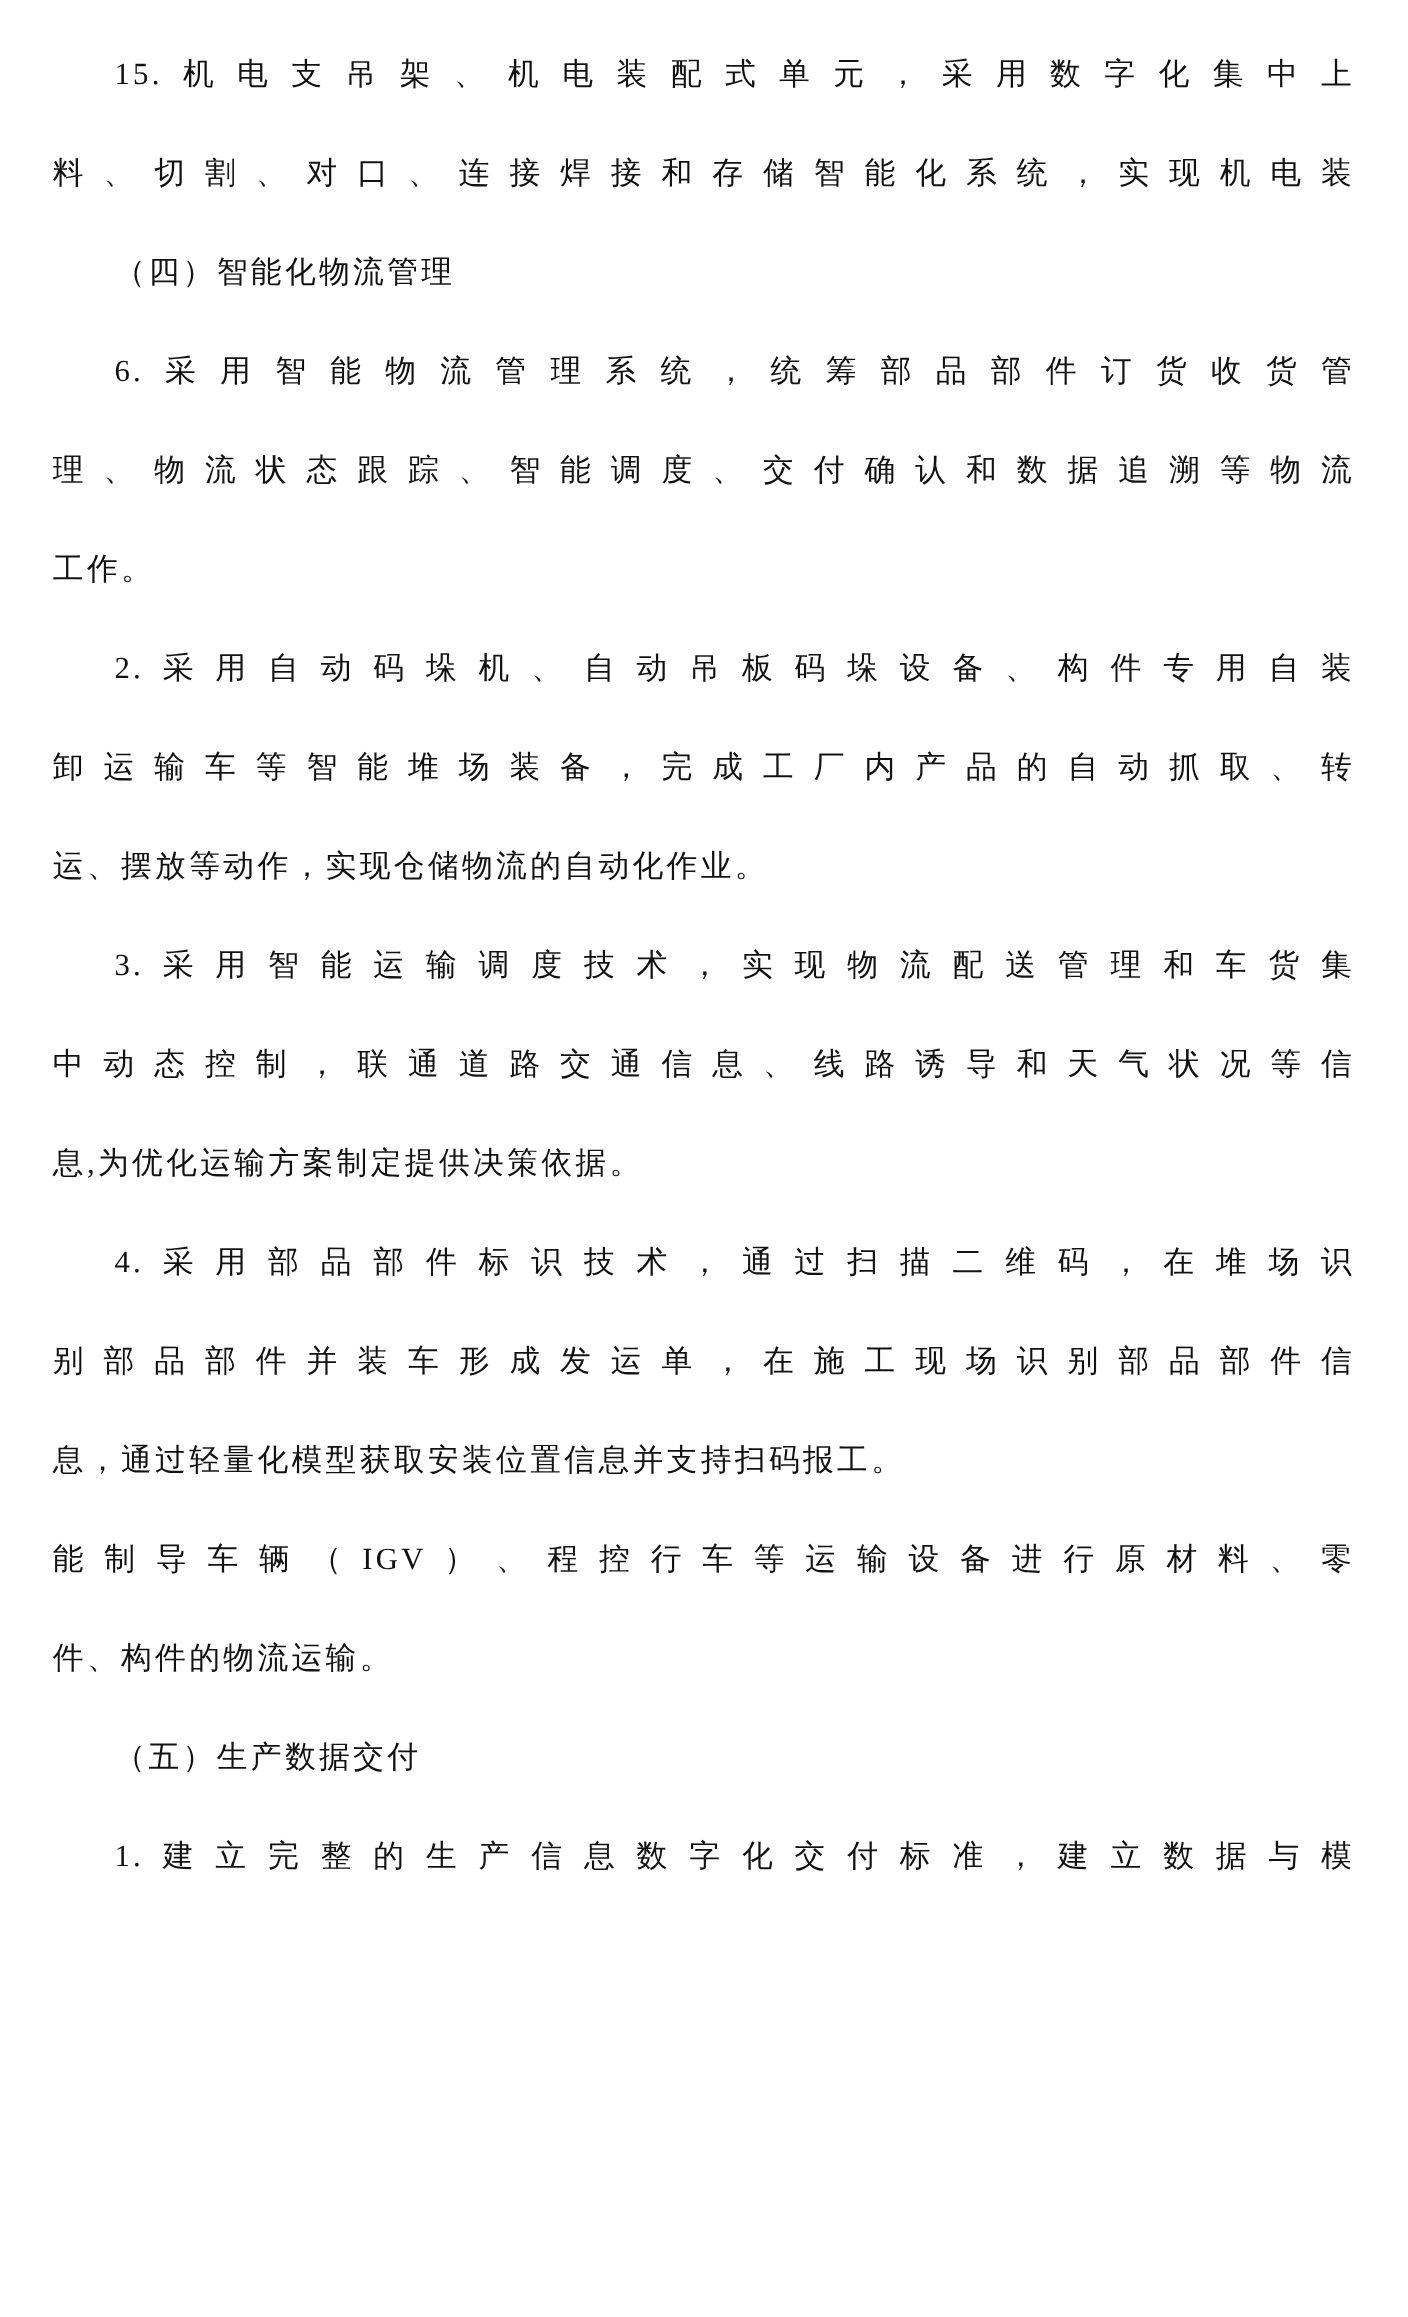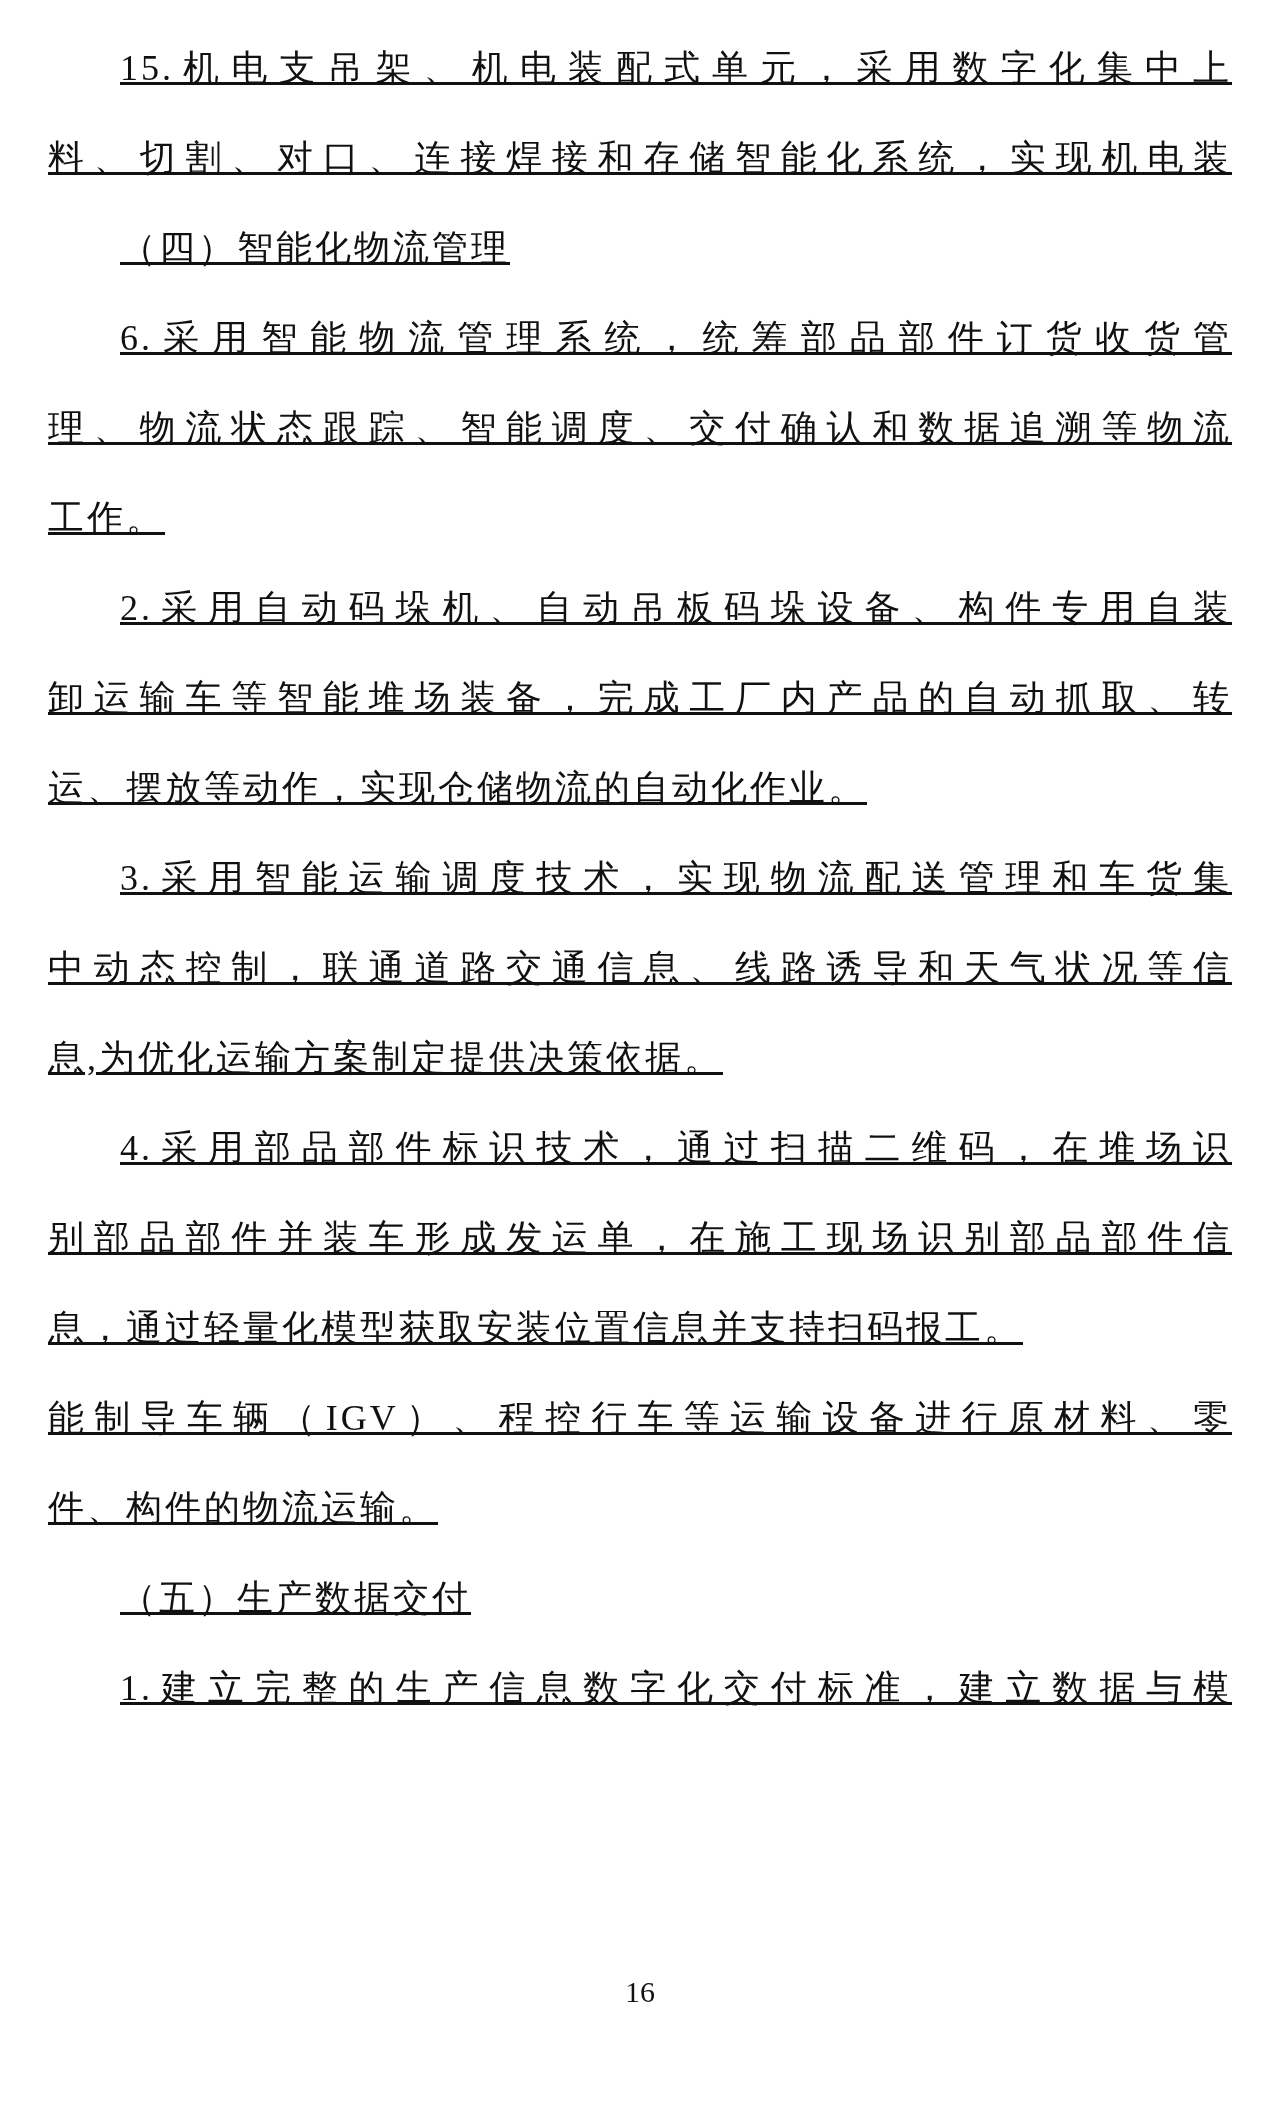--- a/index.html
+++ b/index.html
@@ -15,25 +15,24 @@
     color: #111111;
     font-family: "Liberation Serif", "DejaVu Serif", serif;
     overflow: hidden;
   }
   .content {
     padding: 23px 48px 0 48px;
   }
   .line {
     height: 90px;
     line-height: 90px;
-    font-size: 36px;
+    font-size: 28px;
     letter-spacing: 3px;
     white-space: pre;
     text-align: left;
-    text-decoration: underline;
   }
   .line.just {
     white-space: normal;
     text-align: justify;
     text-align-last: justify;
   }
   .line.indent {
     text-indent: 2em;
   }
   .line.heading {
@@ -68,14 +67,13 @@
     <div class="line just">中动态控制，联通道路交通信息、线路诱导和天气状况等信</div>
     <div class="line">息,为优化运输方案制定提供决策依据。</div>
     <div class="line indent just">4.采用部品部件标识技术，通过扫描二维码，在堆场识</div>
     <div class="line just">别部品部件并装车形成发运单，在施工现场识别部品部件信</div>
     <div class="line">息，通过轻量化模型获取安装位置信息并支持扫码报工。</div>
     <div class="line just">能制导车辆（IGV）、程控行车等运输设备进行原材料、零</div>
     <div class="line">件、构件的物流运输。</div>
     <div class="line indent heading">（五）生产数据交付</div>
     <div class="line indent just">1.建立完整的生产信息数字化交付标准，建立数据与模</div>
   </div>
-  <div class="footer">16</div>
 </div>
 
 </body></html>

